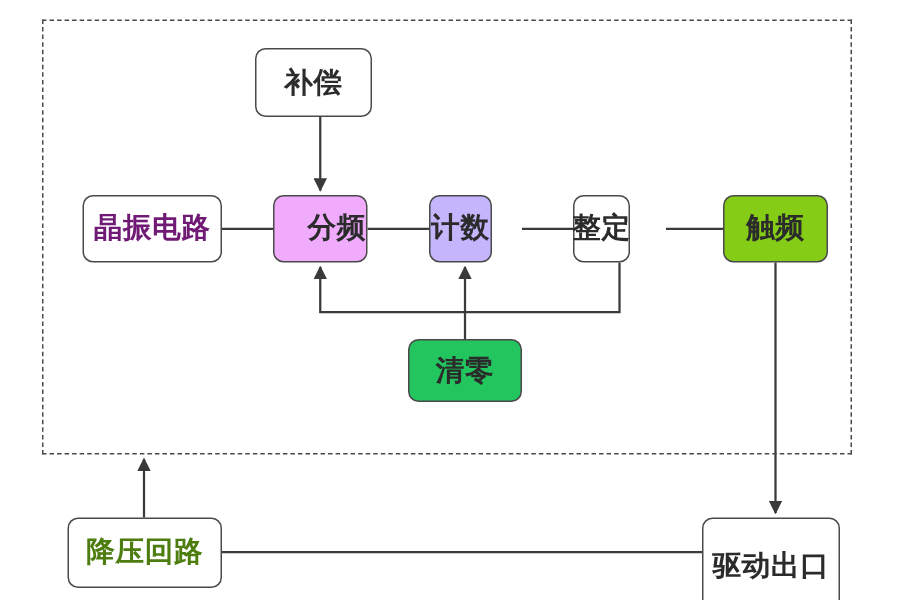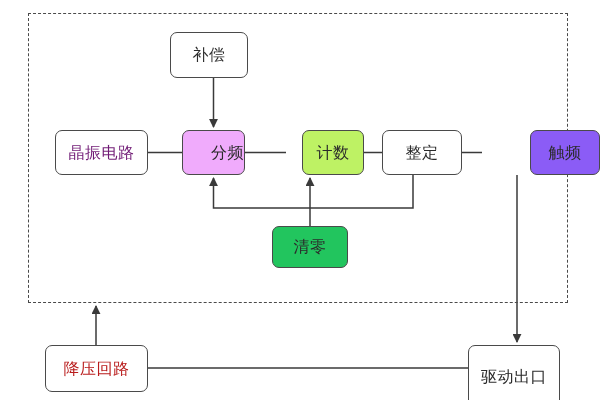--- a/index.html
+++ b/index.html
@@ -31,26 +31,27 @@
     box-sizing: border-box;
     background: #ffffff;
     border: 1.4px solid #4a4a4a;
     border-radius: 7px;
     display: flex;
     align-items: center;
     justify-content: center;
     z-index: 3;
   }
   .node-label {
-    font-size: 16px;
+    font-size: 19px;
     color: #2b2b2b;
     letter-spacing: 0.5px;
     line-height: 1;
     white-space: nowrap;
     user-select: none;
+    font-weight: bold;
   }
   #group-boundary {
     position: absolute;
     box-sizing: border-box;
     border: 1.6px dashed #4a4a4a;
     background: transparent;
     z-index: 1;
   }
 </style>
 </head>
@@ -83,33 +84,33 @@
   <div id="node-group">
       <div class="node" style="left: 170px; top: 32px; width: 78px; height: 46px; border-color: rgb(74, 74, 74); background: rgb(255, 255, 255);">
         <span class="node-label" style="color: rgb(43, 43, 43);">补偿</span>
       </div>
       <div class="node" style="left: 55px; top: 130px; width: 93px; height: 45px; border-color: rgb(74, 74, 74); background: rgb(255, 255, 255);">
         <span class="node-label" style="color: #701a75;">晶振电路</span>
       </div>
       <div class="node" style="left: 182px; top: 130px; width: 63px; height: 45px; border-color: rgb(74, 74, 74); background: #f0abfc; justify-content: flex-end;">
         <span class="node-label" style="color: rgb(43, 43, 43);">分频</span>
       </div>
-      <div class="node" style="left: 286px; top: 130px; width: 62px; height: 45px; border-color: rgb(74, 74, 74); background: #bef264; margin-left: 16px;">
+      <div class="node" style="left: 286px; top: 130px; width: 42px; height: 45px; border-color: rgb(74, 74, 74); background: #c4b5fd;">
         <span class="node-label" style="color: rgb(43, 43, 43);">计数</span>
       </div>
-      <div class="node" style="left: 382px; top: 130px; width: 80px; height: 45px; border-color: rgb(74, 74, 74); background: rgb(255, 255, 255);">
+      <div class="node" style="left: 382px; top: 130px; width: 38px; height: 45px; border-color: rgb(74, 74, 74); background: rgb(255, 255, 255);">
         <span class="node-label" style="color: rgb(43, 43, 43);">整定</span>
       </div>
-      <div class="node" style="left: 482px; top: 130px; width: 70px; height: 45px; border-color: rgb(74, 74, 74); background: #8b5cf6; margin-left: 48px;">
+      <div class="node" style="left: 482px; top: 130px; width: 70px; height: 45px; border-color: rgb(74, 74, 74); background: #84cc16;">
         <span class="node-label" style="color: rgb(43, 43, 43);">触频</span>
       </div>
       <div class="node" style="left: 272px; top: 226px; width: 76px; height: 42px; border-color: rgb(74, 74, 74); background: #22c55e;">
         <span class="node-label" style="color: rgb(43, 43, 43);">清零</span>
       </div>
       <div class="node" style="left: 45px; top: 345px; width: 103px; height: 47px; border-color: rgb(74, 74, 74); background: rgb(255, 255, 255);">
-        <span class="node-label" style="color: #b91c1c;">降压回路</span>
+        <span class="node-label" style="color: #4d7c0f;">降压回路</span>
       </div>
       <div class="node" style="left: 468px; top: 345px; width: 92px; height: 64px; border-color: rgb(74, 74, 74); background: rgb(255, 255, 255);">
         <span class="node-label" style="color: rgb(43, 43, 43);">驱动出口</span>
       </div>
     </div>
 
 </div>
 
 </body></html>

